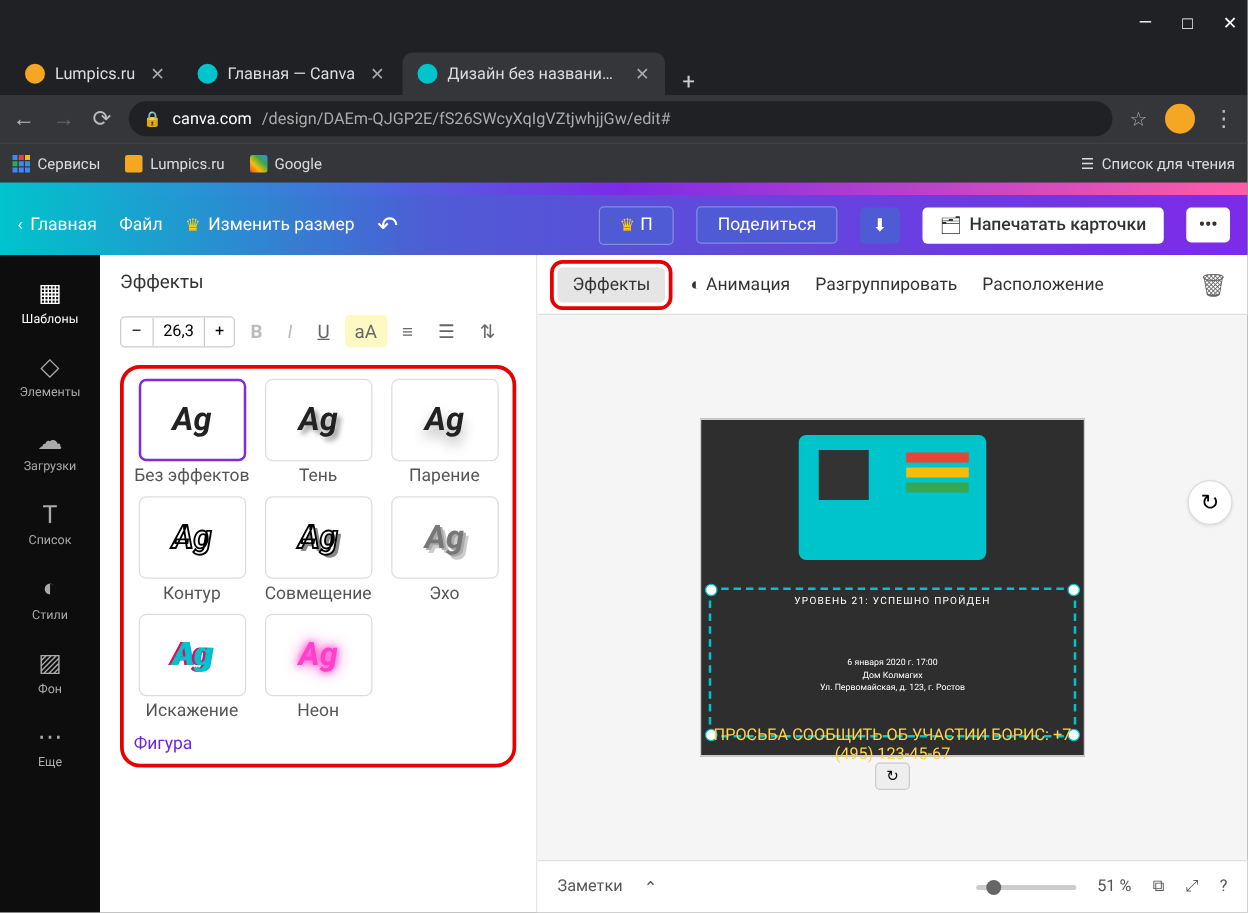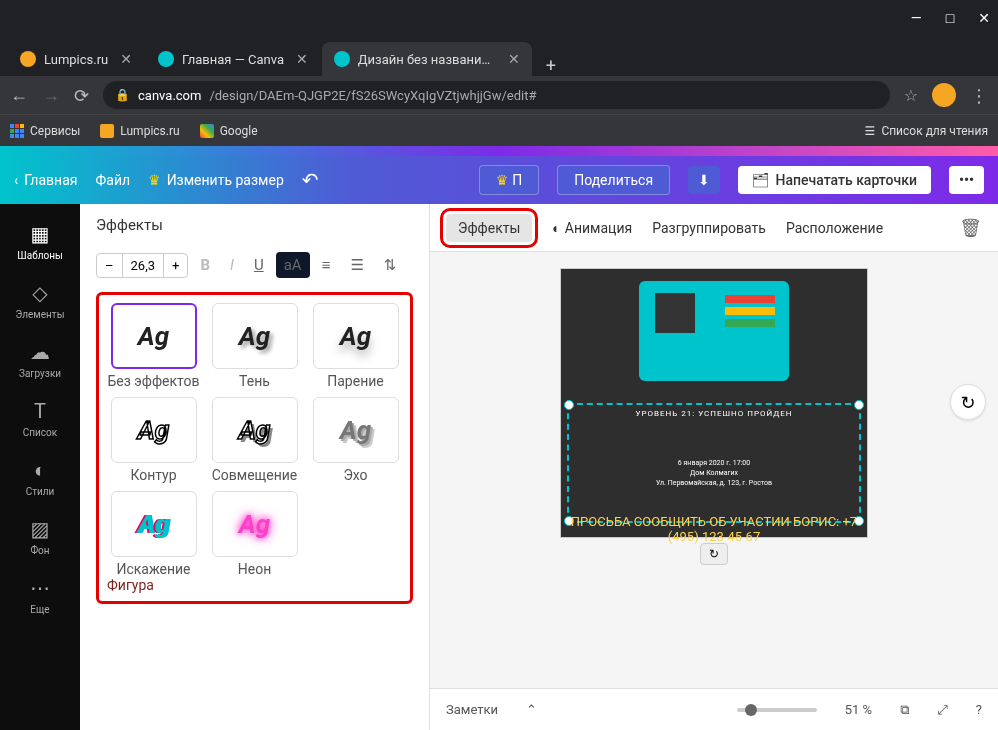--- a/index.html
+++ b/index.html
@@ -48,56 +48,56 @@
 .rail-item.active{color:#fff}
 .rail-icon{font-size:20px}
 .side-panel{width:350px;background:#fff;border-right:1px solid #e0e0e0;padding:12px 16px;overflow:hidden;position:relative}
 .side-title{font-size:15px;color:#333;margin-bottom:8px}
 .font-row{display:flex;align-items:center;gap:10px;margin-bottom:10px}
 .size-row{display:flex;align-items:center;gap:4px;margin-bottom:14px}
 .size-ctrl{display:flex;border:1px solid #ccc;border-radius:4px;overflow:hidden}
 .size-ctrl span{padding:4px 8px;border-right:1px solid #ccc;cursor:pointer;font-size:13px}
 .size-ctrl span:last-child{border:none}
 .fmt{padding:4px 8px;cursor:pointer;font-size:15px;color:#666}
-.fmt.act{background:#0f172a;border-radius:4px}
-.red-hl{border:3px solid #e60000;border-radius:6px;padding:8px;margin-top:2px}
+.fmt.act{background:#fef9c3;border-radius:4px}
+.red-hl{border:3px solid #e60000;border-radius:16px;padding:8px;margin-top:2px}
 .fx-grid{display:grid;grid-template-columns:1fr 1fr 1fr;gap:8px}
 .fx{display:flex;flex-direction:column;align-items:center;gap:4px;cursor:pointer}
 .fx-box{width:86px;height:66px;border:1px solid #ddd;border-radius:6px;display:flex;align-items:center;justify-content:center;font-size:26px;font-weight:700;font-style:italic;color:#222}
 .fx-box.sel{border:2px solid #7d2ae8}
 .fx-label{font-size:14px;color:#555;text-align:center}
 .fx-shadow{text-shadow:3px 3px 4px rgba(0,0,0,.4)}
 .fx-lift{text-shadow:0 6px 10px rgba(0,0,0,.3)}
 .fx-outline{color:#fff;-webkit-text-stroke:1.5px #000}
 .fx-splice{color:#fff;-webkit-text-stroke:1.5px #000;text-shadow:3px 3px 0 #888}
 .fx-echo{text-shadow:2px 2px 0 #aaa,4px 4px 0 #ccc;color:#777}
 .fx-glitch{color:#00c4cc;text-shadow:-2px 0 #e30b5c,2px 0 #0bd}
 .fx-neon{color:#ff3ec9;text-shadow:0 0 6px #ff3ec9,0 0 12px #ff3ec9}
-.section-label{font-size:14px;color:#7f1d1d;}
+.section-label{font-size:14px;color:#6d28d9;margin-top:10px}
 .canvas-area{flex:1;background:#f5f5f5;display:flex;flex-direction:column;position:relative}
 .toolbar2{height:48px;background:#fff;border-bottom:1px solid #e0e0e0;display:flex;align-items:center;padding:0 16px;gap:20px;font-size:14px}
 .tb-btn{cursor:pointer;color:#333;white-space:nowrap}
 .tb-btn.hl{background:#e5e5e5;padding:6px 12px;border-radius:4px;outline:3px solid #e60000;outline-offset:3px}
 .trash{margin-left:auto;font-size:18px;color:#666;cursor:pointer}
-.canvas-wrap{flex:1;display:flex;align-items:flex-start;justify-content:center;padding:16px;overflow:hidden}
+.canvas-wrap{flex:1;display:flex;align-items:center;justify-content:center;padding:16px;overflow:hidden}
 .card{width:308px;height:270px;background:#2e2e2e;position:relative;border:1px solid #ccc}
 .card-selrect{position:absolute;top:134px;left:6px;right:6px;height:120px;border:2px dashed #00c4cc}
 .sel-handle{position:absolute;width:10px;height:10px;background:#fff;border:1px solid #00c4cc;border-radius:50%}
 .sh-tl{top:-5px;left:-5px}.sh-tr{top:-5px;right:-5px}.sh-bl{bottom:-5px;left:-5px}.sh-br{bottom:-5px;right:-5px}
 .gamepad{position:absolute;top:12px;left:50%;transform:translateX(-50%);width:150px;height:100px;background:#00c4cc;border-radius:6px}
 .gamepad::before{content:"";position:absolute;top:12px;left:16px;width:40px;height:40px;background:#333}
 .gamepad::after{content:"";position:absolute;top:14px;right:14px;width:50px;height:8px;background:#ea4335;box-shadow:0 12px 0 #fbbc05,0 24px 0 #34a853}
 .card-text1{position:absolute;top:140px;width:100%;text-align:center;color:#fff;font-size:8px;letter-spacing:1px}
 .card-text2{position:absolute;top:156px;width:100%;text-align:center;color:#ffd24c;font-size:14px;font-weight:bold;letter-spacing:1px;font-family:Impact,sans-serif;padding:3px 0;border-top:2px solid #00c4cc;border-bottom:2px solid #00c4cc}
 .card-text3{position:absolute;top:190px;width:100%;text-align:center;color:#fff;font-size:7px;line-height:1.4}
 .card-text4{position:absolute;top:245px;width:100%;text-align:center;color:#ffd24c;font-size:13px}
 .sync-btn{position:absolute;bottom:-28px;left:50%;transform:translateX(-50%);width:28px;height:22px;background:#eee;border:1px solid #ccc;border-radius:4px;display:flex;align-items:center;justify-content:center;font-size:12px;cursor:pointer}
 .addpage{margin-top:40px;background:#eaeaea;border:1px dashed #ccc;padding:8px 40px;font-size:14px;color:#555;border-radius:4px;cursor:pointer}
 .float-redo{position:absolute;top:180px;right:12px;width:36px;height:36px;background:#fff;border:1px solid #ddd;border-radius:50%;display:flex;align-items:center;justify-content:center;font-size:18px;cursor:pointer;box-shadow:0 1px 3px rgba(0,0,0,.1)}
-.bottom-bar{height:42px;background:#fff;border-top:1px solid #e0e0e0;display:flex;align-items:center;padding:0 16px;gap:28px;font-size:13px;color:#555}
+.bottom-bar{height:42px;background:#fff;border-top:1px solid #e0e0e0;display:flex;align-items:center;padding:0 16px;gap:17px;font-size:13px;color:#555}
 .zoom-slider{width:80px;height:4px;background:#ccc;border-radius:2px;position:relative}
 .zoom-slider::after{content:"";position:absolute;left:8px;top:-4px;width:12px;height:12px;background:#666;border-radius:50%}
 .bb-spacer{flex:1}
 </style>
 </head>
 <body>
 
 <div class="titlebar">
   <div class="win-controls">
     <span>—</span>

